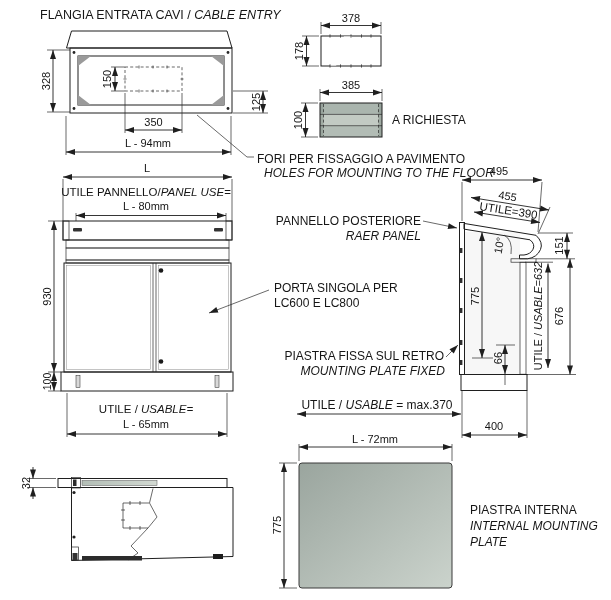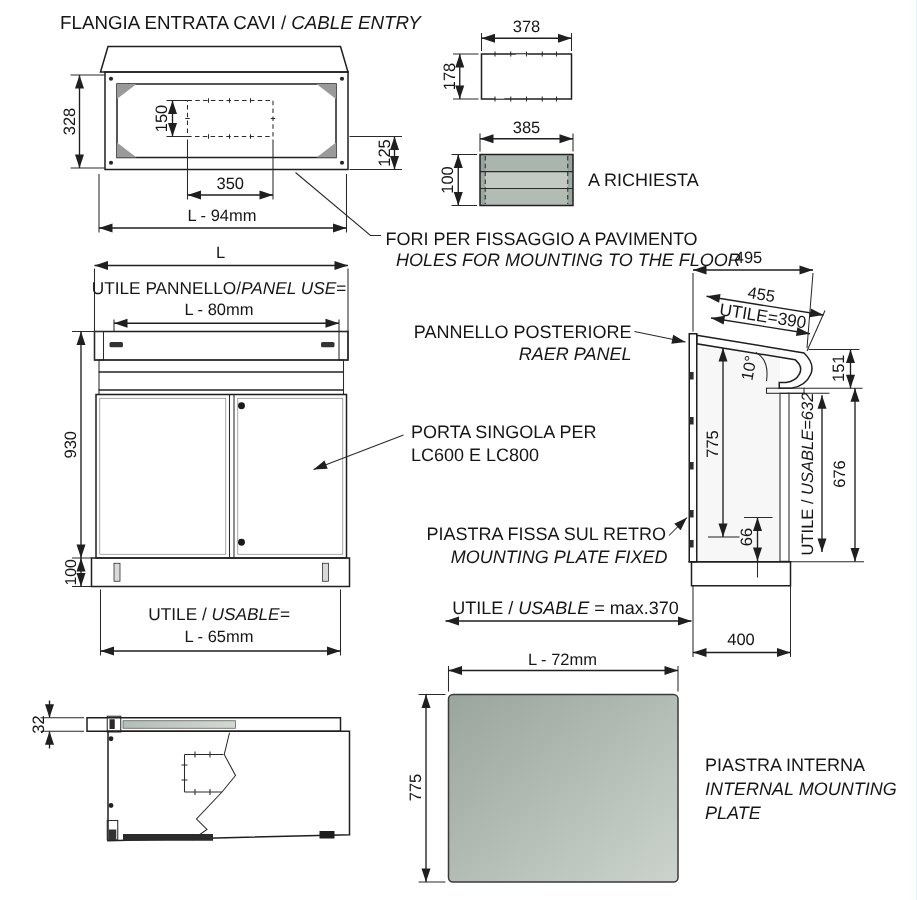--- a/index.html
+++ b/index.html
@@ -1,16 +1,16 @@
 <!DOCTYPE html>
 <html><head>
 <meta charset="utf-8">
 <style>
   html,body{margin:0;padding:0;background:#ffffff;}
-  #stage{position:relative;width:611px;height:600px;background:#7dd3fc;overflow:hidden;}
+  #stage{position:relative;width:611px;height:600px;background:#3b82f6;overflow:hidden;}
   svg{display:block;}
   svg text{font-family:"Liberation Sans","DejaVu Sans",sans-serif;fill:#161616;}
   .t10{font-size:10.5px;}
   .t11{font-size:11px;}
   .t115{font-size:11.5px;}
   .t12{font-size:12px;}
   .t125{font-size:12.5px;}
   .it{font-style:italic;}
   .mid{text-anchor:middle;}
   .end{text-anchor:end;}

